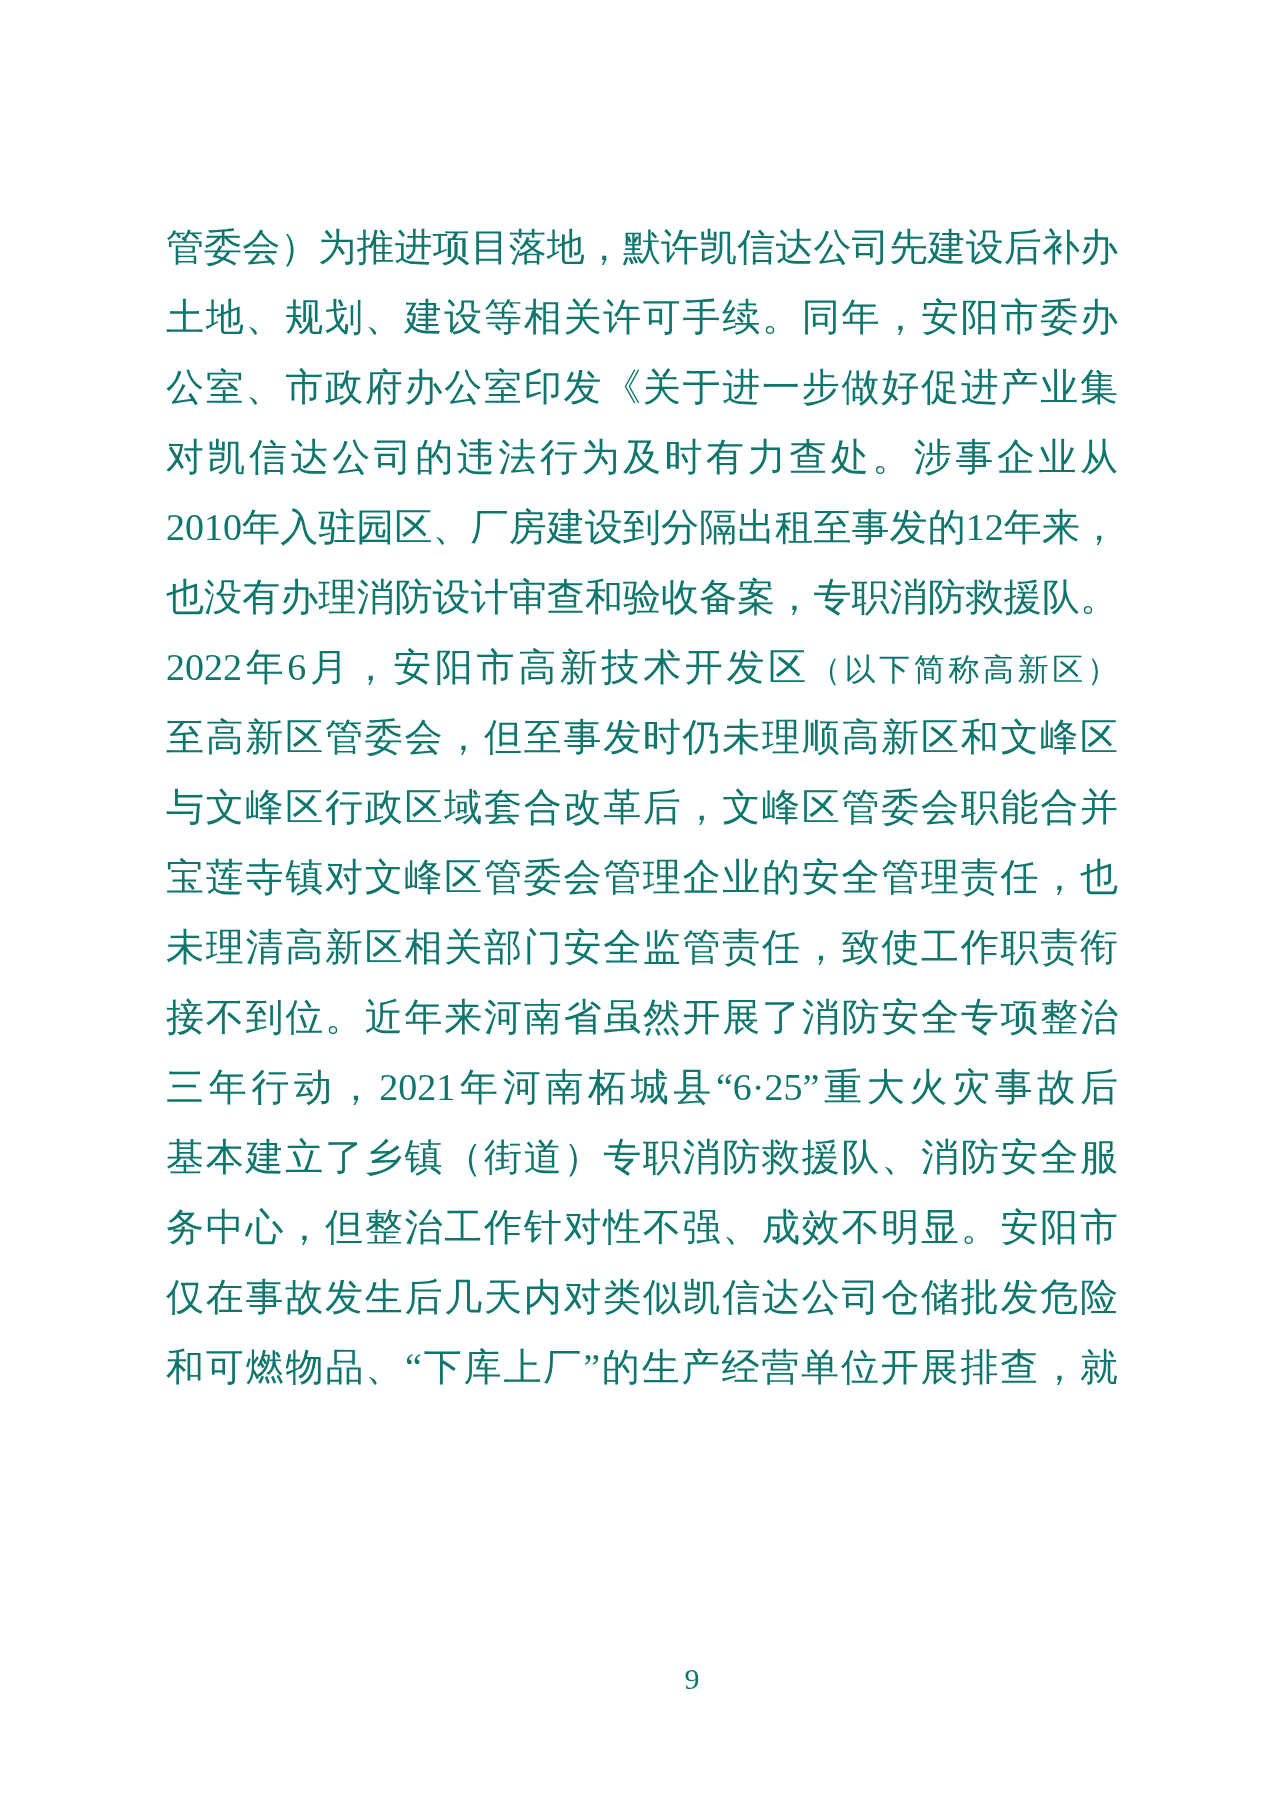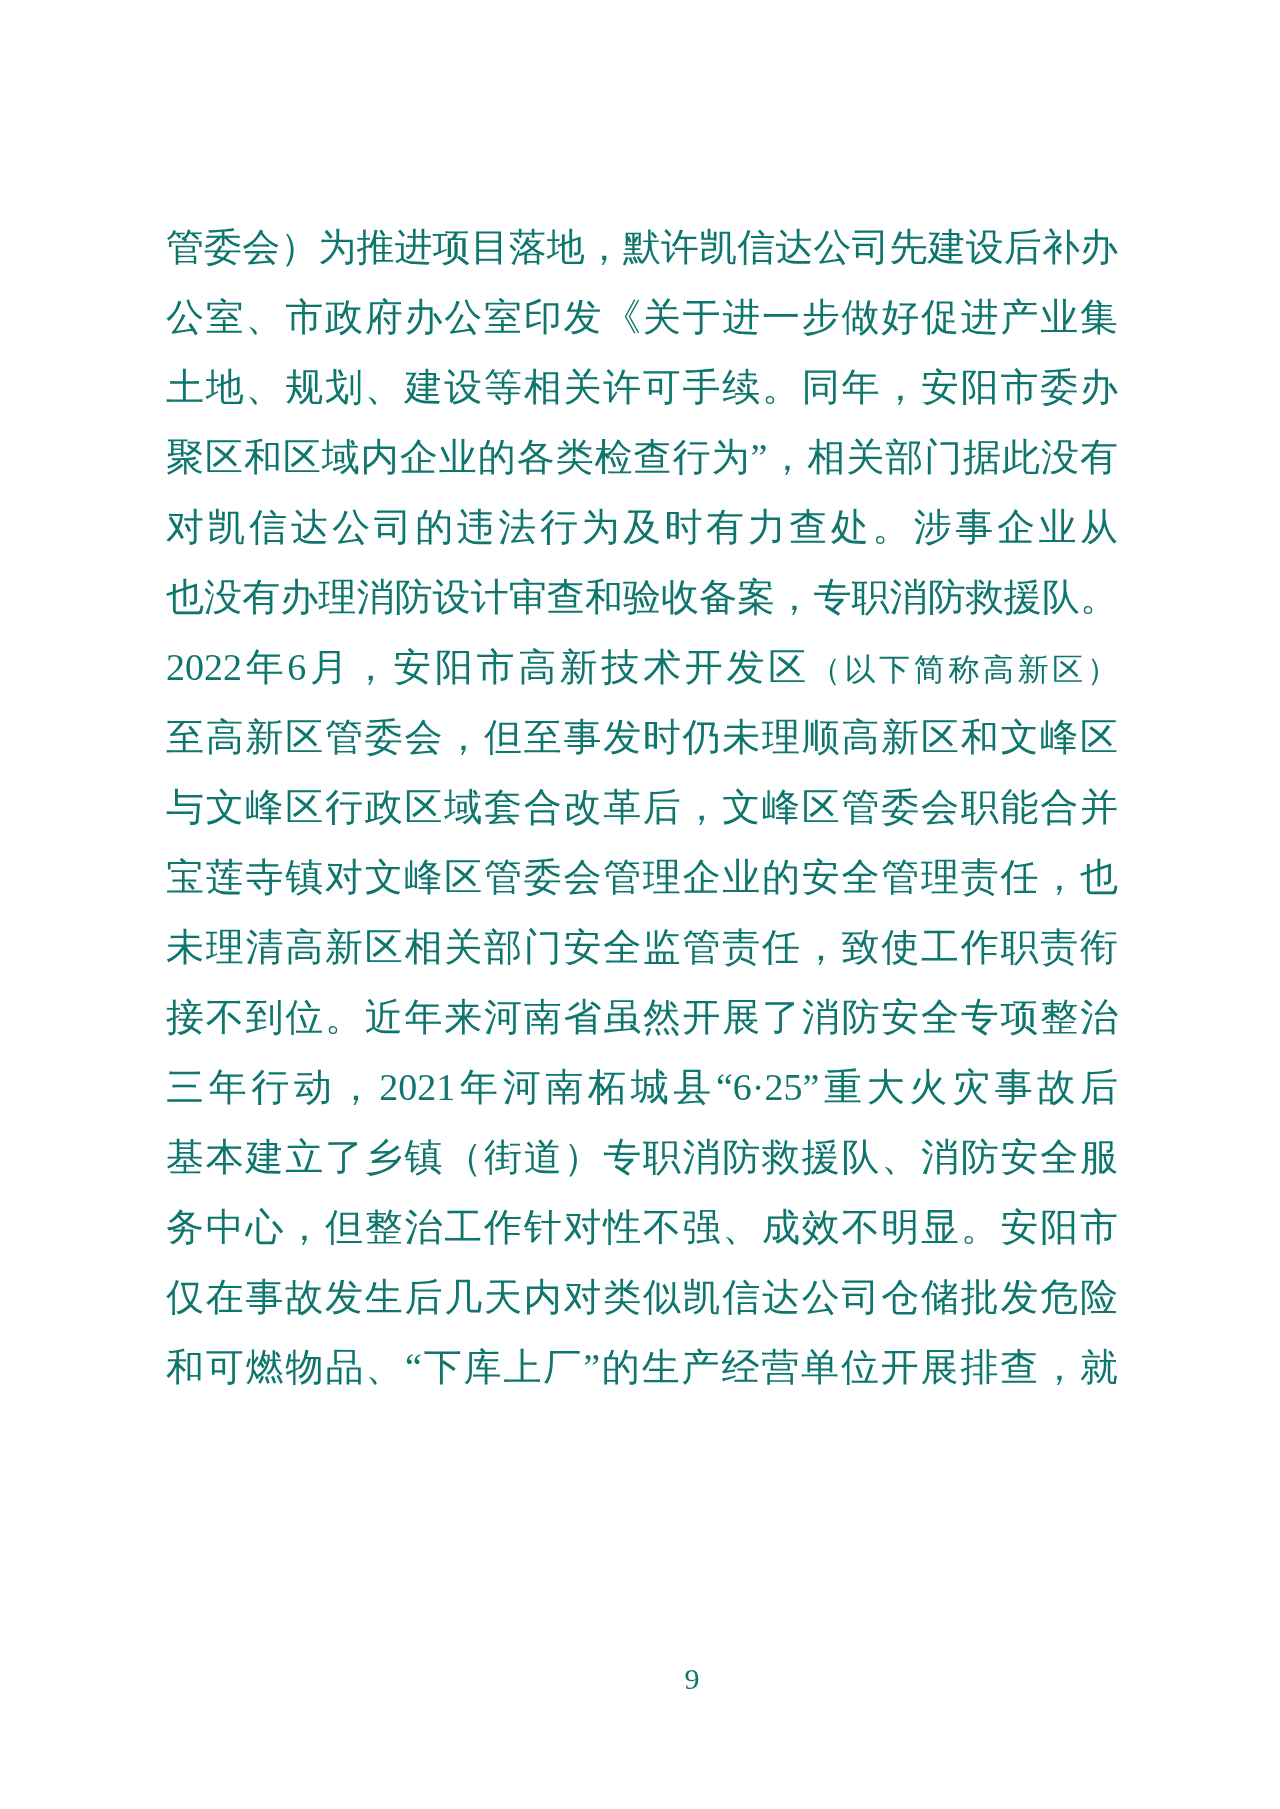--- a/index.html
+++ b/index.html
@@ -50,24 +50,24 @@
     position: relative;
     left: 33px;
   }
 </style>
 </head>
 <body>
 
 <div class="page">
   <div class="text-block">
     <div class="line">管委会）为推进项目落地，默许凯信达公司先建设后补办</div>
+    <div class="line">土地、规划、建设等相关许可手续。同年，安阳市委办</div>
     <div class="line">公室、市政府办公室印发《关于进一步做好促进产业集</div>
-    <div class="line">土地、规划、建设等相关许可手续。同年，安阳市委办</div>
-    <div class="line">聚区和区域内企业的各类检查行为”，相关部门据此没有</div>
     <div class="line">对凯信达公司的违法行为及时有力查处。涉事企业从</div>
+    <div class="line">2010年入驻园区、厂房建设到分隔出租至事发的12年来，</div>
     <div class="line">也没有办理消防设计审查和验收备案，专职消防救援队。</div>
     <div class="line">
       <span>2022年6月，安阳市高新技术开发区</span><span class="small-note">（以下简称高新区）</span>
     </div>
     <div class="line">至高新区管委会，但至事发时仍未理顺高新区和文峰区</div>
     <div class="line">与文峰区行政区域套合改革后，文峰区管委会职能合并</div>
     <div class="line">宝莲寺镇对文峰区管委会管理企业的安全管理责任，也</div>
     <div class="line">未理清高新区相关部门安全监管责任，致使工作职责衔</div>
     <div class="line">接不到位。近年来河南省虽然开展了消防安全专项整治</div>
     <div class="line">三年行动，2021年河南柘城县“6·25”重大火灾事故后</div>

